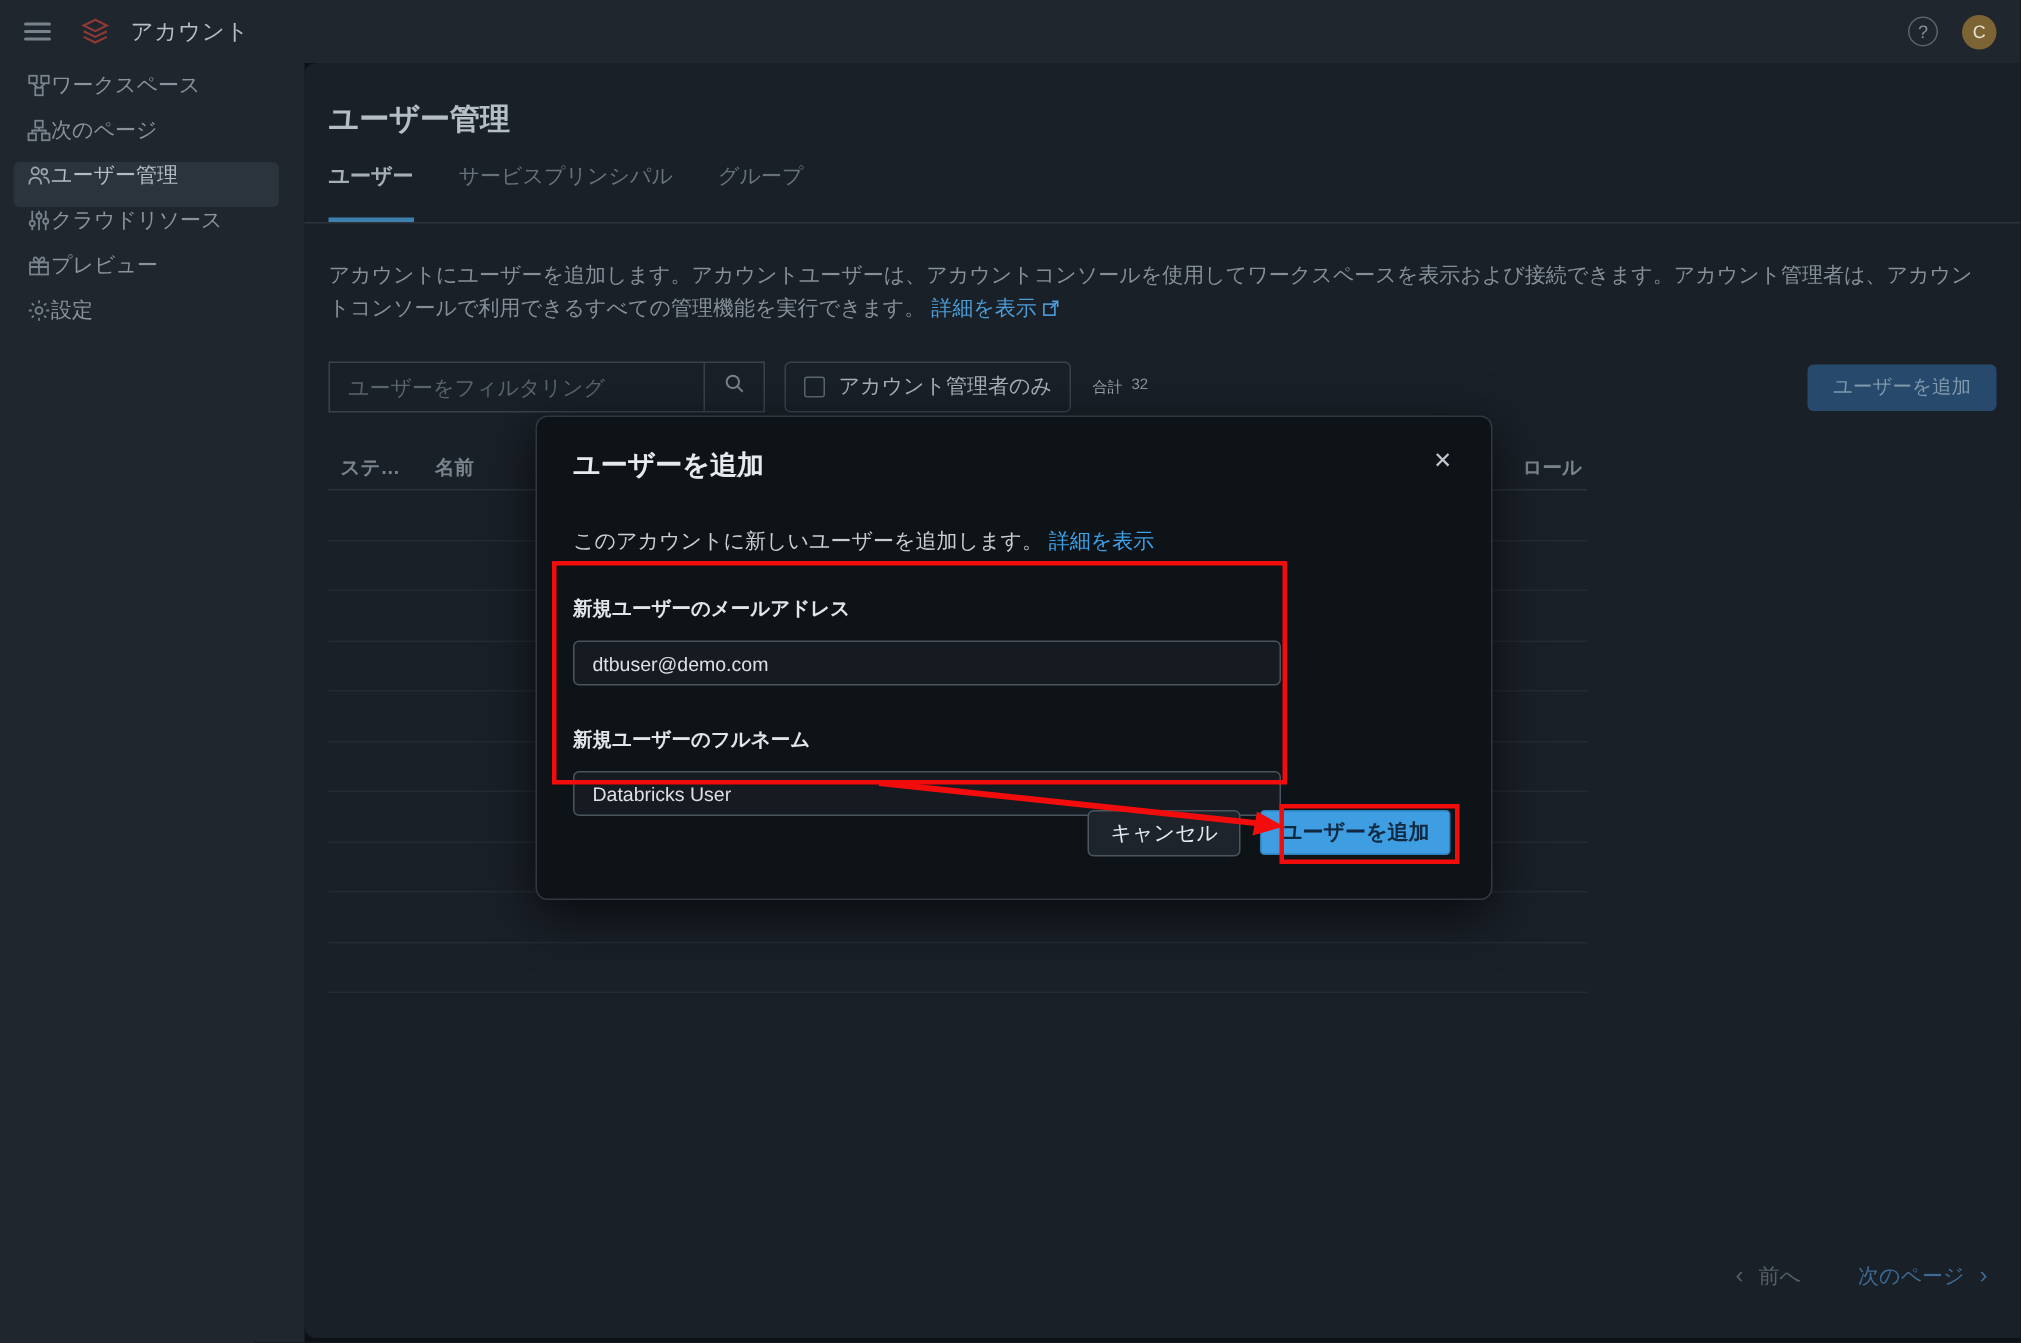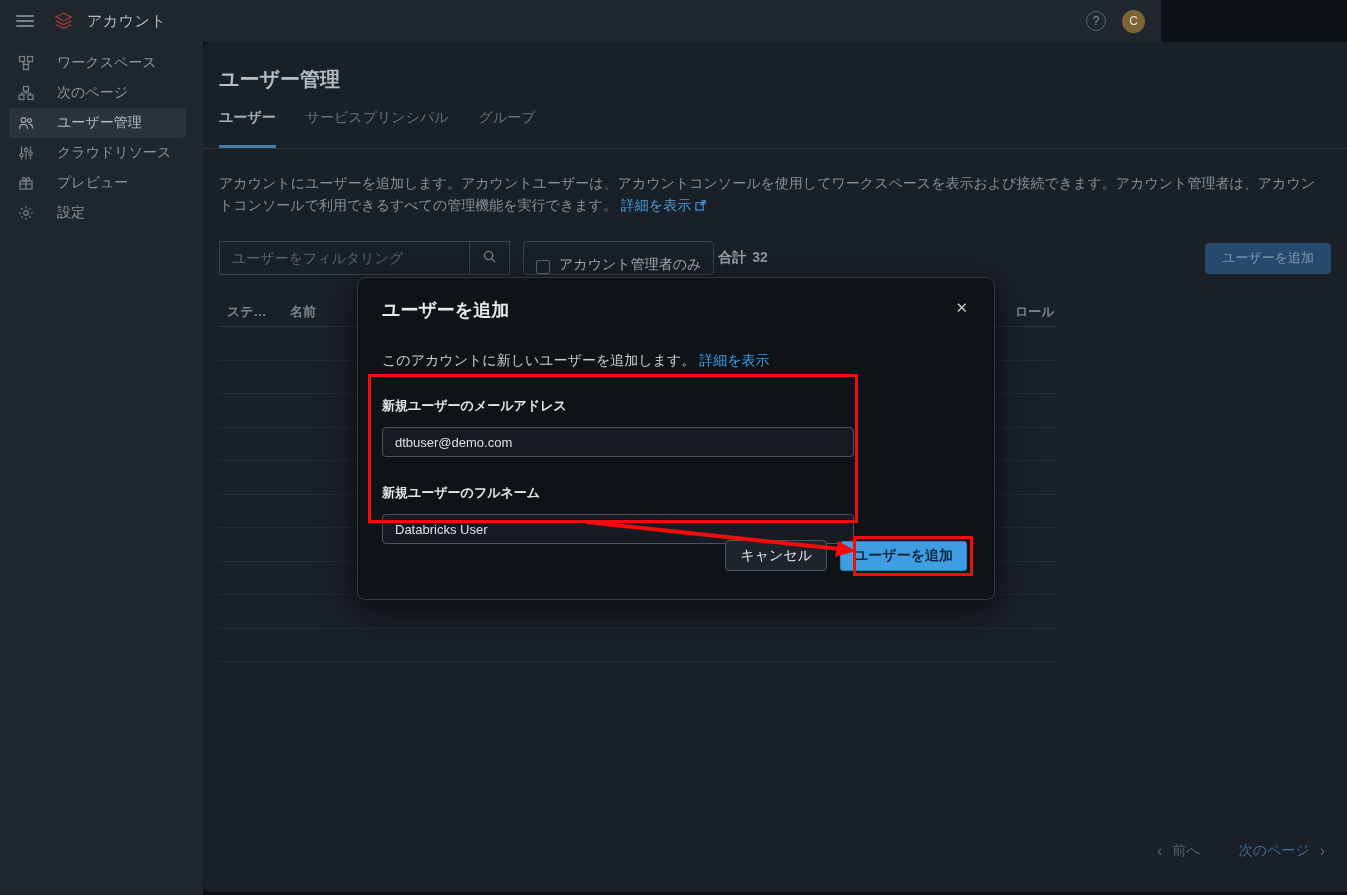--- a/index.html
+++ b/index.html
@@ -3,41 +3,41 @@
 <meta charset="utf-8">
 <style>
   * { margin:0; padding:0; box-sizing:border-box; }
   html,body { width:1347px; height:895px; }
   body {
     font-family:"Liberation Sans","DejaVu Sans",sans-serif;
     background:#0d1217; color:#aab2ba; overflow:hidden; position:relative;
   }
   
   .topbar {
-    position:absolute; left:0; top:0; width:1161px; height:42px;
+    position:absolute; left:0; top:0; width:1347px; height:42px;
     background:#20262e; display:flex; align-items:center; padding:0 16px; z-index:2;
   }
   .hamburger { width:18px; height:12px; display:flex; flex-direction:column; justify-content:space-between; cursor:pointer; }
   .hamburger span { height:2px; background:#78828c; border-radius:1px; }
   .brand-logo { margin-left:20px; display:flex; align-items:center; }
   .topbar-title { margin-left:14px; font-size:15px; color:#b7bec6; letter-spacing:.5px; }
   .topbar-right { margin-left:auto; display:flex; align-items:center; gap:16px; }
   .help-circle {
     width:20px; height:20px; border-radius:50%; border:1.5px solid #59636d;
     color:#8a939d; font-size:12px; display:flex; align-items:center; justify-content:center; cursor:pointer;
   }
   .avatar {
     width:23px; height:23px; border-radius:50%; background:#7c6434; color:#e9e3d2;
     font-size:12px; display:flex; align-items:center; justify-content:center; cursor:pointer;
   }
   
   .sidebar { position:absolute; left:0; top:42px; width:203px; height:853px; background:#20262e; padding-top:6px; z-index:1; }
   .side-item {
     height:30px; margin:0 17px 0 9px; padding:0 8px; border-radius:4px;
-    display:flex; align-items:center; gap:23px; font-size:14px; color:#8a939d; cursor:pointer;
+    display:flex; gap:0; font-size:14px; color:#8a939d; cursor:pointer;
   }
   .side-item .si-icon { width:17px; height:17px; display:flex; align-items:center; justify-content:center; color:#78828c; }
   .side-item.selected { background:#2b333d; color:#b3bbc3; }
   .side-item.selected .si-icon { color:#9aa3ad; }
   
   .main {
     position:absolute; left:203px; top:42px; width:1144px; height:850px;
     background:#1a2028; border-radius:8px 0 0 8px; z-index:1;
   }
   .page-title { padding:24px 16px 0 16px; font-size:20px; font-weight:bold; color:#b5bdc5; }
@@ -50,26 +50,26 @@
   
   .controls { display:flex; align-items:center; margin:24px 16px 0 16px; height:34px; }
   .filter-group { display:flex; width:291px; height:34px; border:1px solid #39424c; border-radius:0; overflow:hidden; }
   .filter-input {
     flex:1; background:transparent; border:none; outline:none; padding:0 12px;
     font-size:14px; color:#aab2ba; font-family:inherit;
   }
   .filter-input::placeholder { color:#5a646e; }
   .search-seg { width:40px; border-left:1px solid #39424c; display:flex; align-items:center; justify-content:center; color:#79838d; cursor:pointer; }
   .chk-group {
-    display:flex; align-items:flex-end; gap:9px; height:34px; border:1px solid #39424c; border-radius:4px;
+    display:flex; align-items:center; gap:9px; height:34px; border:1px solid #39424c; border-radius:4px;
     padding:0 12px; margin-left:13px; cursor:pointer;
   }
   .chk-box { width:14px; height:14px; border:1px solid #5c6670; border-radius:2px; background:transparent; }
   .chk-label { font-size:14px; color:#a8b0b8; }
-  .total-wrap { margin-left:4px; font-size:14px; font-weight:bold; color:#9aa3ac; display:flex; gap:6px; }
+  .total-wrap { margin-left:14px; font-size:10px; font-weight:normal; color:#9aa3ac; display:flex; gap:6px; }
   .total-value { color:#8d96a1; }
   .btn-add-top {
     margin-left:auto; height:31px; padding:0 17px; border:none; border-radius:4px;
     background:#27496b; color:#7f99ad; font-size:13px; cursor:pointer; font-family:inherit;
   }
   
   .table { margin:26px 16px 0 16px; width:839px; }
   .thead { position:relative; height:26px; font-size:13px; font-weight:bold; color:#79838d; border-bottom:1px solid #2b323b; }
   .th-status { position:absolute; left:8px; top:2px; }
   .th-name   { position:absolute; left:71px; top:2px;text-align:center; }
@@ -89,21 +89,21 @@
   .modal-head { display:flex; align-items:flex-start; }
   .modal-title { font-size:18px; font-weight:bold; color:#e7eaec; }
   .modal-close { margin-left:auto; color:#c2c8cd; font-size:15px; cursor:pointer; line-height:1; padding:2px; }
   .modal-desc { margin-top:30px; font-size:14px; color:#c9ced3; }
   .modal-desc .link { color:#3ea0e8; }
   .fld-label { margin-top:27px; font-size:13px; font-weight:bold; color:#e2e6e9; }
   .fld-input {
     margin-top:12px; width:472px; height:30px; background:#151b21; border:1px solid #4a545f;
     border-radius:4px; color:#dce0e4; font-size:13px; padding:0 12px; outline:none; font-family:inherit; display:block;
   }
-  .modal-footer { position:absolute; right:27px; bottom:28px; display:flex; align-items:flex-end; gap:13px; }
+  .modal-footer { position:absolute; right:27px; bottom:28px; display:flex; align-items:flex-start; gap:13px; }
   .btn-cancel {
     height:31px; padding:0 14px; background:#1d242c; border:1px solid #4c565f; border-radius:4px;
     color:#e8ebee; font-size:14px; cursor:pointer; font-family:inherit;
   }
   .btn-submit {
     height:30px; padding:0 13px; background:#3f9de2; border:1px solid #2d80bd; border-radius:3px;
     color:#0f2940; font-size:14px; cursor:pointer; font-family:inherit; font-weight:bold;
   }
   
   .anno { position:absolute; border:3px solid #f20c0c; z-index:20; pointer-events:none; }

